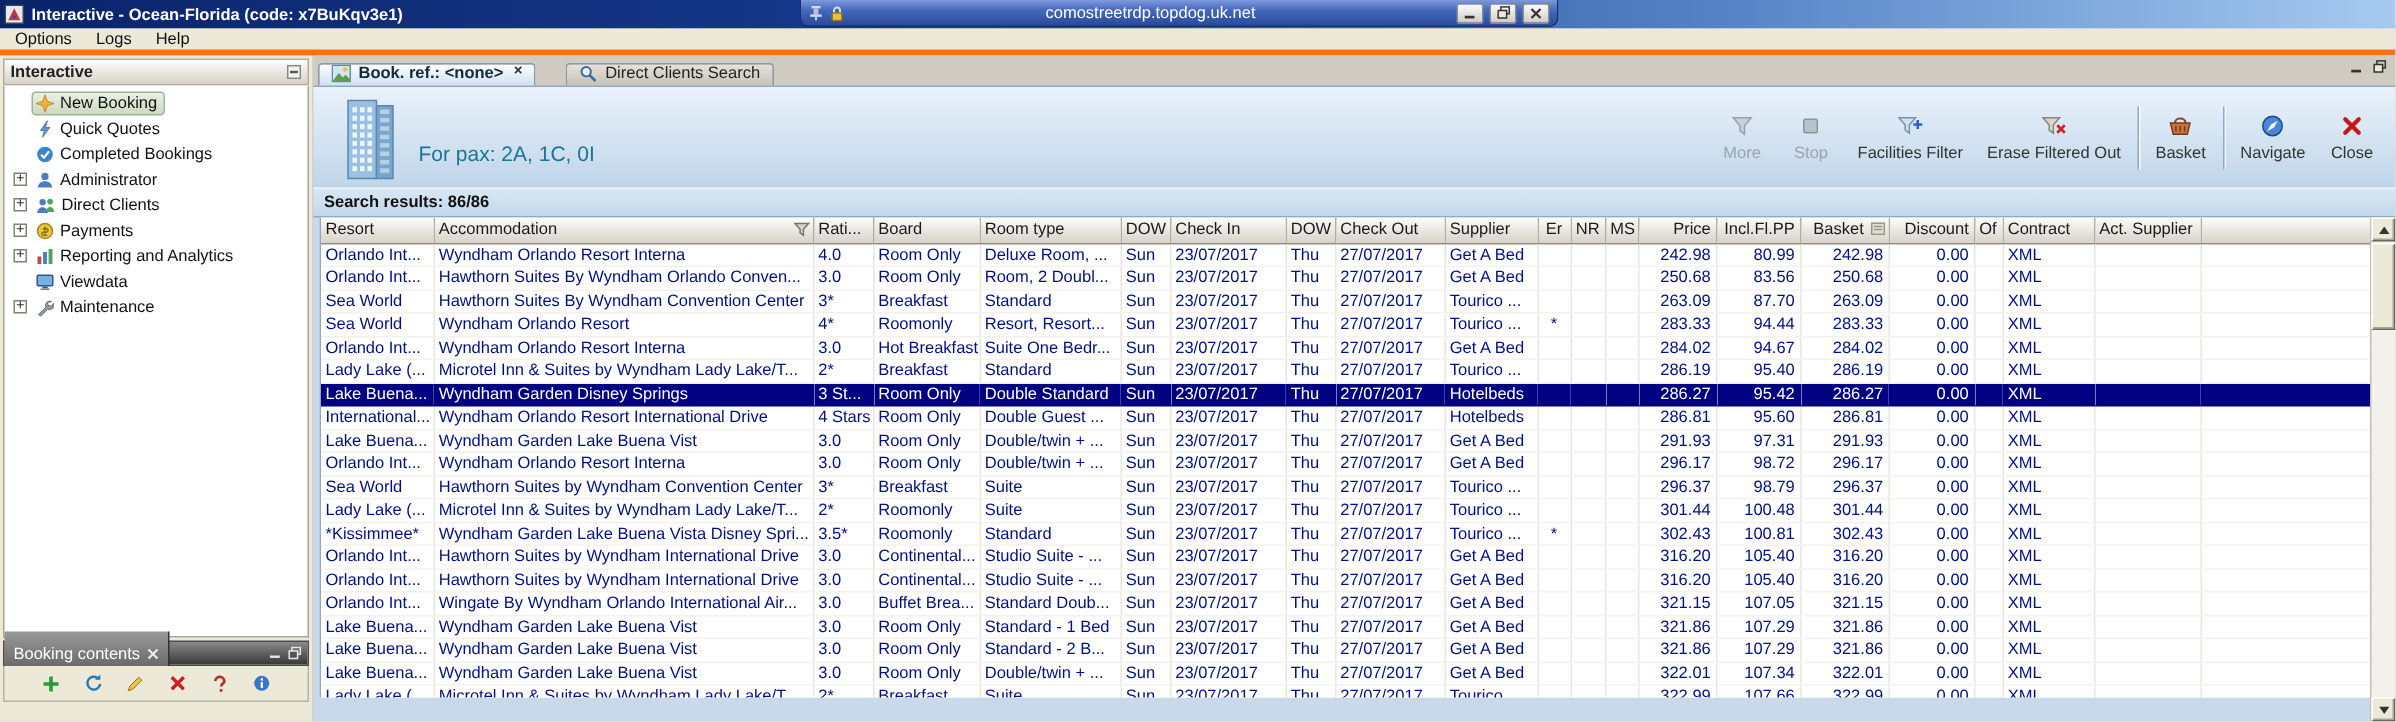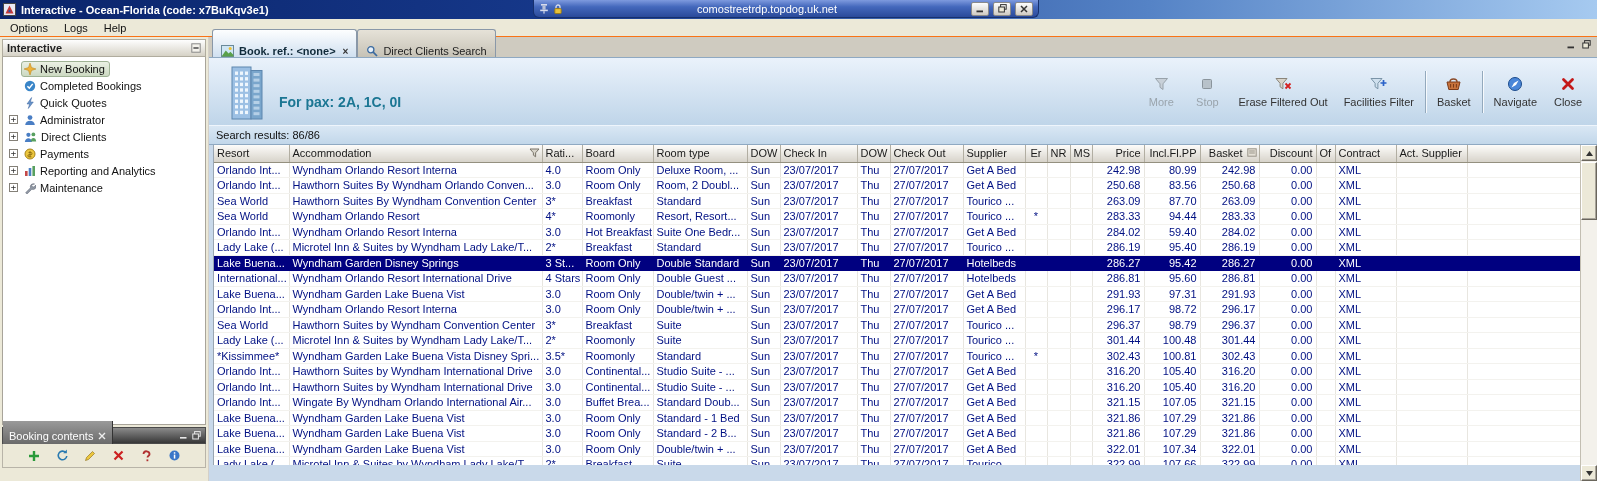--- a/index.html
+++ b/index.html
@@ -7,56 +7,56 @@
 body{font-family:"Liberation Sans","DejaVu Sans",sans-serif;font-size:11px;background:#d4d0c8}
 .screen{position:relative;width:1597px;height:481px;overflow:hidden;background:#d4d0c8}
 .icn{display:inline-flex;align-items:center;justify-content:center;line-height:0}
 .spacer{flex:1}
 
 .titlebar{position:absolute;left:0;top:0;width:100%;height:19px;background:linear-gradient(to right,#0a246a 0%,#16388a 35%,#5583c6 72%,#a6caf0 100%);display:flex;align-items:center;gap:5px;padding-left:3px;color:#fff;font-weight:bold}
 .rdpbar{position:absolute;left:533px;top:0;width:506px;height:18px;background:linear-gradient(#7e9ade 0%,#44 68bc 40%,#2a4a9a 100%);background:linear-gradient(#7e9ade 0%,#4468bc 40%,#2a4a9a 100%);border:1px solid #16306e;border-top:none;border-radius:0 0 6px 6px;display:flex;align-items:center;gap:4px;padding:0 5px;color:#fff;z-index:5}
 .rdp-host{flex:1;text-align:center;font-size:11px;font-weight:normal}
 .rdp-btn{width:18px;height:14px;background:linear-gradient(#fdfdfd,#cfcbc3);border:1px solid #8a8a8a;border-radius:2px;display:inline-flex;align-items:center;justify-content:center}
 
-.menubar{position:absolute;left:0;top:19px;width:100%;height:18px;background:#ece9d8;border-bottom:1px solid #f97316;display:flex;align-items:center;padding-left:2px}
+.menubar{position:absolute;left:0;top:19px;width:100%;height:18px;background:#ece9d8;border-bottom:4px solid #f97316;display:flex;align-items:center;padding-left:2px}
 .menu-item{padding:2px 8px;color:#111}
 
 .sidebar{position:absolute;left:0;top:37px;width:208px;height:444px;background:#ece9d8;padding:2px 2px 0 2px;display:flex;flex-direction:column}
 .panel-hd{height:18px;flex:none;background:linear-gradient(#fefefe,#d6d2c6);border:1px solid #b0ac9e;display:flex;align-items:center;gap:4px;padding:0 4px;font-weight:bold;color:#222}
 .tree{flex:1;background:#fff;border:1px solid #a8a49a;border-top:none;padding:3px 0;overflow:hidden}
 .tree-item{display:flex;align-items:center;height:17px;padding-left:6px;gap:3px;color:#111;white-space:nowrap}
 .expander{width:9px;height:9px;flex:none;border:1px solid #848078;background:#fff;font-size:9px;line-height:7px;text-align:center;color:#333;font-family:"DejaVu Sans Mono",monospace}
 .no-exp{width:9px;flex:none}
 .selwrap{display:inline-flex;align-items:center;gap:4px;padding:1px 4px 1px 2px;border:1px solid transparent;border-radius:3px}
 .tree-item.selected .selwrap{background:linear-gradient(#eaf0e4,#ccd9c2);border-color:#9fb295}
 
 .bc-hd{height:17px;flex:none;margin-top:2px;background:linear-gradient(#8a8a8a,#383838);border:1px solid #4a4a4a;display:flex;align-items:center;gap:4px;padding-right:4px}
 .bc-tab{height:29px;display:flex;align-items:center;gap:5px;padding:0 6px;background:linear-gradient(#9a9a9a,#5e5e5e);border-right:1px solid #333;color:#fff;white-space:nowrap}
 .bc-tools{height:24px;flex:none;background:#ece9d8;border:1px solid #b8b4a8;border-top:none;display:flex;align-items:center;justify-content:center;gap:10px}
 .bc-btn{display:inline-flex;align-items:center;justify-content:center;width:18px;height:18px}
 .bc-body{height:13px;flex:none;background:#ece9d8}
 
 .main{position:absolute;left:209px;top:37px;width:1388px;height:444px;background:#c9d9ea}
 .tabbar{position:relative;height:21px;background:#cfcbc0;display:flex;align-items:flex-end;padding-left:3px;border-bottom:1px solid #8fa9c2}
-.tab{height:28px;display:flex;align-items:flex-end;gap:5px;padding:0 8px;margin-right:0;border:1px solid #8a98a8;border-bottom:none;border-radius:3px 3px 0 0;background:linear-gradient(#e6e2d8,#c6c2b6);color:#222;white-space:nowrap}
+.tab{height:15px;display:flex;align-items:flex-start;gap:5px;padding:0 8px;margin-right:20px;border:1px solid #8a98a8;border-bottom:none;border-radius:3px 3px 0 0;background:linear-gradient(#e6e2d8,#c6c2b6);color:#222;white-space:nowrap}
 .tab.active{background:linear-gradient(#fdfeff,#d0e0f0);font-weight:bold;color:#102a3a}
 .tab .x{font-size:10px;color:#333;margin-left:2px;line-height:1}
 .win-btns{position:absolute;right:6px;top:3px;display:flex;gap:7px}
 
 .hdr{height:67px;background:linear-gradient(#eaf2fb,#bfd5e9);display:flex;align-items:center;padding:0 6px;overflow:hidden}
 .bldg{margin:2px 12px 0 10px;flex:none}
 .hdr-titles .t1{font-size:17px;font-weight:bold;color:#1b7693;letter-spacing:.2px}
-.hdr-titles .t2{font-size:14px;font-weight:bold;color:#1b7693;margin-top:20px}
+.hdr-titles .t2{font-size:14px;font-weight:normal;color:#1b7693;margin-top:20px}
 .hdr-tools{margin-left:auto;display:flex;align-items:center;height:100%}
 .htool{display:flex;flex-direction:column;align-items:center;justify-content:center;gap:4px;min-width:46px;padding:0 8px;height:48px;color:#333;white-space:nowrap;text-align:left}
 .htool.disabled{color:#9aa4ac}
 .htool .icn{height:16px}
 .hsep{width:1px;height:42px;background:#93a9bd;box-shadow:1px 0 0 rgba(255,255,255,.8);margin:0 3px}
 
-.results{height:20px;background:linear-gradient(#d9e7f4,#c2d7ea);border-top:1px solid #eef5fc;border-bottom:1px solid #8fa9c2;display:flex;align-items:center;padding-left:7px;font-weight:normal;color:#111}
+.results{height:20px;background:linear-gradient(#d9e7f4,#c2d7ea);border-top:1px solid #eef5fc;border-bottom:1px solid #8fa9c2;display:flex;align-items:center;padding-left:7px;font-weight:bold;color:#111}
 
 .gridwrap{position:absolute;left:4px;top:108px;width:1367px;bottom:16px;overflow:hidden;background:#fff;border-left:1px solid #9aa6b2}
 table.grid{border-collapse:collapse;table-layout:fixed;width:1367px}
 th.hcell{height:17px;background:linear-gradient(#fdfcfa,#d7d3ca);border-right:1px solid #b2aea2;border-bottom:1px solid #94907f;font-weight:normal;color:#1a1a1a;padding:0 3px;text-align:left;white-space:nowrap;overflow:hidden;position:relative}
 th.hcell.a-right{text-align:right}
 th.hcell.a-center{text-align:center}
 th.hcell.hasic{padding-right:16px}
 th .hdr-icn{position:absolute;right:2px;top:3px}
 td.cell{height:15.5px;padding:0 3px;font-size:11px;color:#001083;border-right:1px solid #e8e6e0;border-bottom:1px solid #f3f2ee;white-space:nowrap;overflow:hidden;background:#fff}
 td.cell.a-right{text-align:right}
@@ -153,36 +153,36 @@
               </svg>
             </span>
             <span class="lbl">New Booking</span>
           </span>
         </div>
         <div class="tree-item">
           <span class="no-exp"></span>
           <span class="selwrap">
             <span class="icn">
               <svg width="12" height="12" viewBox="0 0 12 12">
-                <circle cx="6" cy="6" r="5.2" fill="#3a85c8"></circle>
-                <path d="M3.4 6.2l1.9 1.9 3.4-4.2" stroke="#fff" stroke-width="1.5" fill="none"></path>
-              </svg>
-            </span>
-            <span class="lbl">Completed Bookings</span>
+                <path d="M7.6 0.5L3 7h2.6L4.3 11.5 9.3 5H6.4z" fill="#6a94c8" stroke="#3a64a0" stroke-width="0.5"></path>
+              </svg>
+            </span>
+            <span class="lbl">Quick Quotes</span>
           </span>
         </div>
         <div class="tree-item">
           <span class="no-exp"></span>
           <span class="selwrap">
             <span class="icn">
               <svg width="12" height="12" viewBox="0 0 12 12">
-                <path d="M7.6 0.5L3 7h2.6L4.3 11.5 9.3 5H6.4z" fill="#6a94c8" stroke="#3a64a0" stroke-width="0.5"></path>
-              </svg>
-            </span>
-            <span class="lbl">Quick Quotes</span>
+                <circle cx="6" cy="6" r="5.2" fill="#3a85c8"></circle>
+                <path d="M3.4 6.2l1.9 1.9 3.4-4.2" stroke="#fff" stroke-width="1.5" fill="none"></path>
+              </svg>
+            </span>
+            <span class="lbl">Completed Bookings</span>
           </span>
         </div>
         <div class="tree-item">
           <span class="expander">+</span>
           <span class="selwrap">
             <span class="icn">
               <svg width="12" height="12" viewBox="0 0 12 12">
                 <circle cx="6" cy="3.6" r="2.4" fill="#4a7ec4"></circle>
                 <path d="M1.2 11c.3-2.8 2.3-4.2 4.8-4.2s4.5 1.4 4.8 4.2z" fill="#4a7ec4"></path>
               </svg>
@@ -220,20 +220,33 @@
           <span class="expander">+</span>
           <span class="selwrap">
             <span class="icn">
               <svg width="12" height="12" viewBox="0 0 12 12">
                 <rect x="1" y="6" width="2.6" height="5" fill="#c44848"></rect>
                 <rect x="4.7" y="3" width="2.6" height="8" fill="#4a7ec4"></rect>
                 <rect x="8.4" y="1" width="2.6" height="10" fill="#58a060"></rect>
               </svg>
             </span>
             <span class="lbl">Reporting and Analytics</span>
+          </span>
+        </div>
+        <div class="tree-item">
+          <span class="no-exp"></span>
+          <span class="selwrap">
+            <span class="icn">
+              <svg width="12" height="12" viewBox="0 0 12 12">
+                <rect x="0.8" y="1.5" width="10.4" height="7" rx="0.8" fill="#7ab0e0" stroke="#2a5a90"></rect>
+                <rect x="4.2" y="9" width="3.6" height="1.2" fill="#2a5a90"></rect>
+                <rect x="3" y="10.2" width="6" height="1.2" fill="#8a8a8a"></rect>
+              </svg>
+            </span>
+            <span class="lbl">Viewdata</span>
           </span>
         </div>
         <div class="tree-item">
           <span class="expander">+</span>
           <span class="selwrap">
             <span class="icn">
               <svg width="12" height="12" viewBox="0 0 12 12">
                 <path d="M10.6 2a3 3 0 00-4.1 3.8L1.6 10.7l1.5 1.3 4.8-4.8a3 3 0 003.9-4.1L9.9 5l-1.8-.5L7.6 2.7z" fill="#9098a4" stroke="#5a6270" stroke-width="0.5"></path>
               </svg>
             </span>
@@ -405,34 +418,34 @@
             <span class="icn">
               <svg width="14" height="14" viewBox="0 0 14 14">
                 <rect x="2.5" y="2.5" width="9" height="9" rx="1" fill="#b8c2ca" stroke="#8a949c"></rect>
               </svg>
             </span>
             <span class="hlbl">Stop</span>
           </div>
           <div class="htool">
             <span class="icn">
               <svg width="17" height="14" viewBox="0 0 17 14">
+                <path d="M1 1.5h11L7.9 6.3v5.5l-2.8-2V6.3z" fill="#cfe0ee" stroke="#7a94a8"></path>
+                <path d="M13.5 3v6M10.5 6h6" stroke="#2a62c8" stroke-width="1.7"></path>
+              </svg>
+            </span>
+            <span class="hlbl">Facilities Filter</span>
+          </div>
+          <div class="htool">
+            <span class="icn">
+              <svg width="17" height="14" viewBox="0 0 17 14">
                 <path d="M1 1.5h11L7.9 6.3v5.5l-2.8-2V6.3z" fill="#d8d4ca" stroke="#8a857a"></path>
                 <path d="M10.5 6.5l5 5M15.5 6.5l-5 5" stroke="#d42020" stroke-width="1.8"></path>
               </svg>
             </span>
             <span class="hlbl">Erase Filtered Out</span>
-          </div>
-          <div class="htool">
-            <span class="icn">
-              <svg width="17" height="14" viewBox="0 0 17 14">
-                <path d="M1 1.5h11L7.9 6.3v5.5l-2.8-2V6.3z" fill="#cfe0ee" stroke="#7a94a8"></path>
-                <path d="M13.5 3v6M10.5 6h6" stroke="#2a62c8" stroke-width="1.7"></path>
-              </svg>
-            </span>
-            <span class="hlbl">Facilities Filter</span>
           </div>
           <span class="hsep"></span>
           <div class="htool">
             <span class="icn">
               <svg width="17" height="15" viewBox="0 0 17 15">
                 <path d="M5 6C5 2 12 2 12 6" fill="none" stroke="#8a4a28" stroke-width="1.4"></path>
                 <path d="M2 6h13l-1.8 7.5H3.8z" fill="#c8733c" stroke="#7a3a1a"></path>
                 <path d="M5.6 8v3.6M8.5 8v3.6M11.4 8v3.6" stroke="#7a3a1a" stroke-width="1"></path>
               </svg>
             </span>
@@ -619,21 +632,21 @@
               <td class="cell">Suite One Bedr...</td>
               <td class="cell">Sun</td>
               <td class="cell">23/07/2017</td>
               <td class="cell">Thu</td>
               <td class="cell">27/07/2017</td>
               <td class="cell">Get A Bed</td>
               <td class="cell a-center"></td>
               <td class="cell a-center"></td>
               <td class="cell a-center"></td>
               <td class="cell a-right">284.02</td>
-              <td class="cell a-right">59.40</td>
+              <td class="cell a-right">94.67</td>
               <td class="cell a-right">284.02</td>
               <td class="cell a-right">0.00</td>
               <td class="cell"></td>
               <td class="cell">XML</td>
               <td class="cell"></td>
               <td class="cell filler"></td>
             </tr>
             <tr class="grid-row">
               <td class="cell">Lady Lake (...</td>
               <td class="cell">Microtel Inn &amp; Suites by Wyndham Lady Lake/T...</td>

